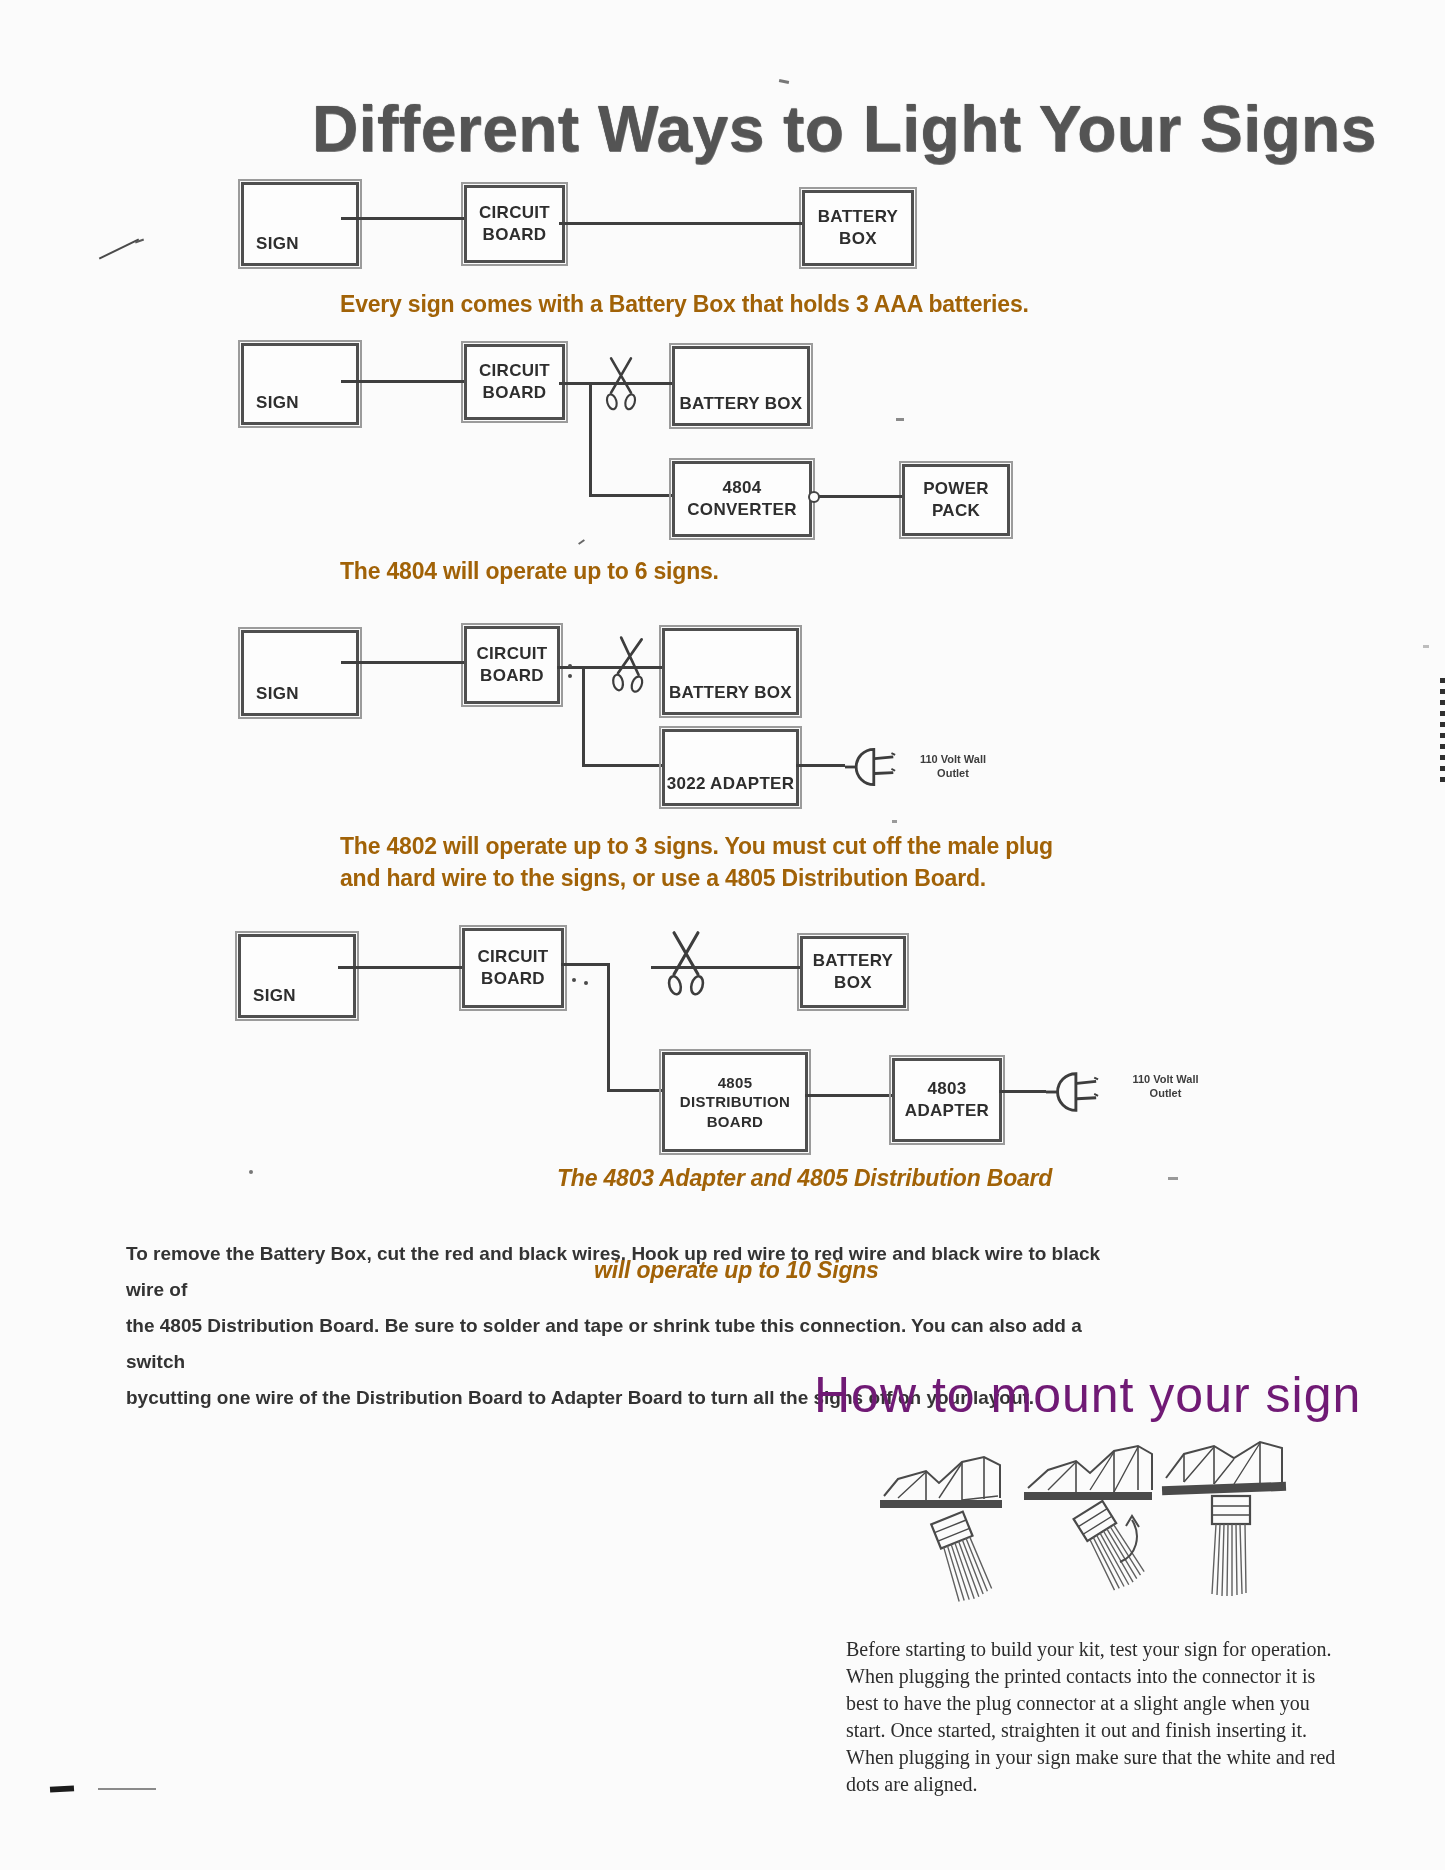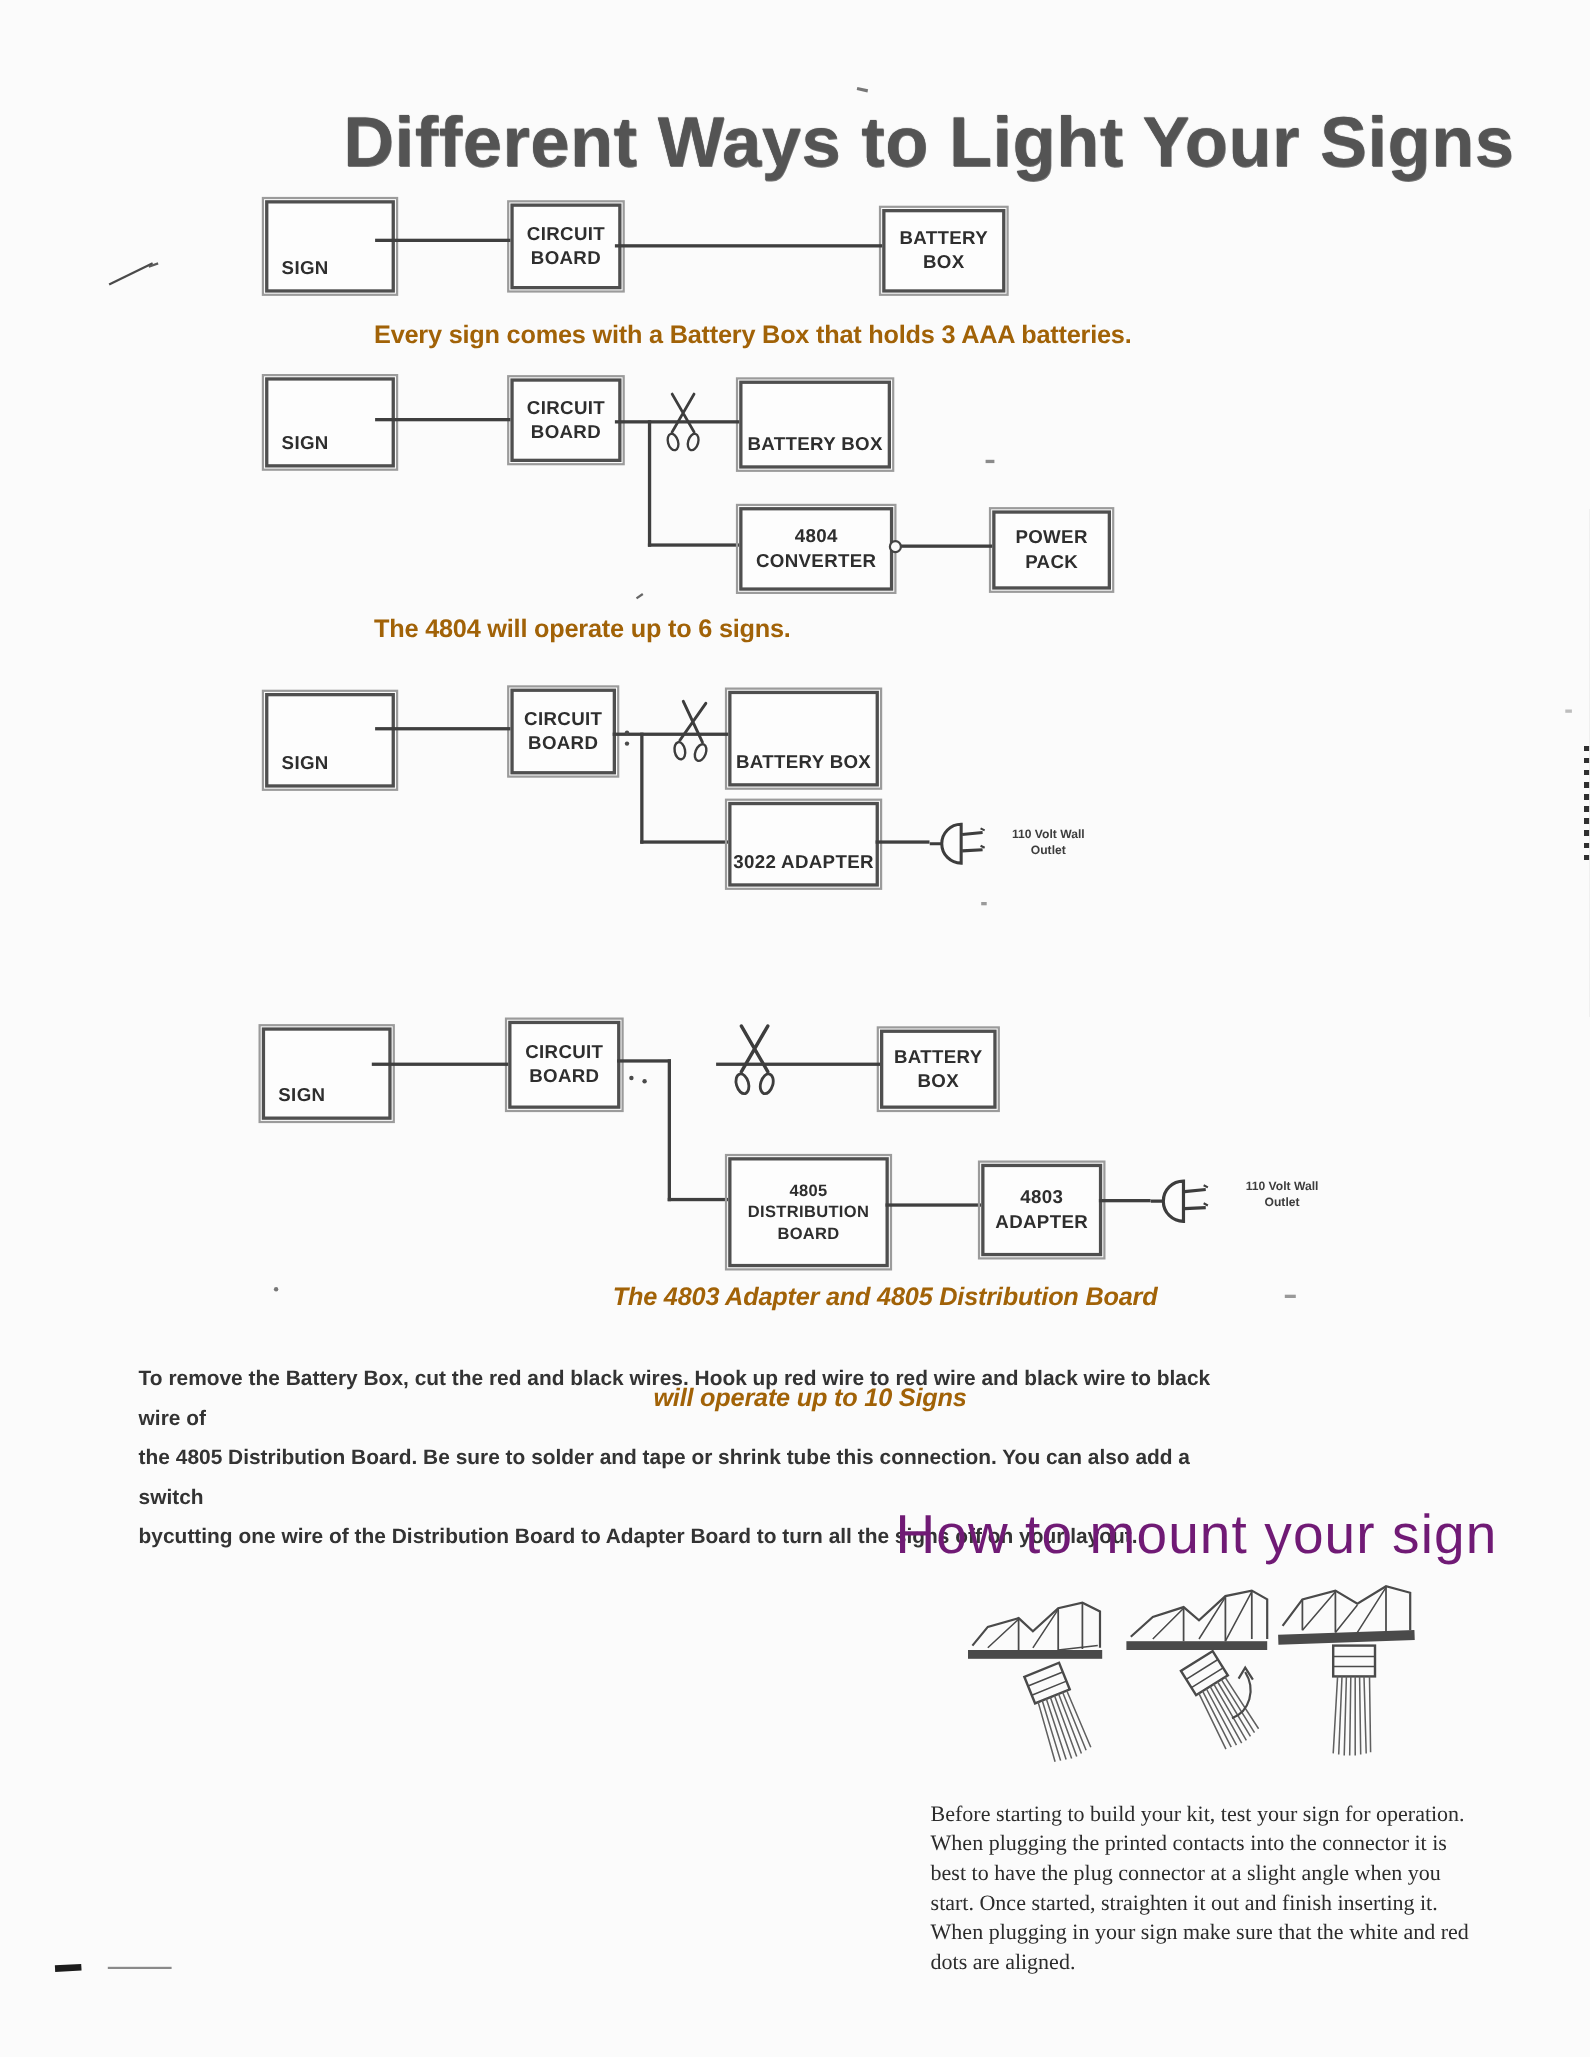--- a/index.html
+++ b/index.html
@@ -93,20 +93,22 @@
     <div class="hline" style="left:796px;top:764px;width:49px;"></div>
     <svg class="abs" style="left:845px;top:744px;" width="52" height="46" viewBox="0 0 56 46">
       <path d="M0,23 L14,23" stroke="#3d3d3d" stroke-width="3" fill="none"></path>
       <path d="M31,4 A19,19 0 0 0 31,42 L31,4 Z" fill="#fcfcfc" stroke="#3d3d3d" stroke-width="3"></path>
       <path d="M32,14 L52,12 M32,30 L52,29" stroke="#3d3d3d" stroke-width="3" fill="none"></path>
       <path d="M50,8 L54,10 M50,25 L54,27" stroke="#3d3d3d" stroke-width="2" fill="none"></path>
     </svg>
     <div class="outlet" style="left:898px;top:752px;width:110px;">110 Volt Wall
 Outlet</div>
   </div>
+  <div class="cap" style="left:340px;top:831px;">The 4802 will operate up to 3 signs.  You must cut off the male plug
+and hard wire to the signs, or use a 4805 Distribution Board.</div>
   <div class="mark" style="left:892px;top:820px;width:5px;height:3px;background:#9a9a9a;"></div>
 
   <div>
     <div class="dbox bl" style="left:238px;top:934px;width:100px;height:70px;">SIGN</div>
     <div class="dbox" style="left:462px;top:928px;width:96px;height:74px;">CIRCUIT
 BOARD</div>
     <div class="dbox" style="left:800px;top:936px;width:100px;height:66px;">BATTERY
 BOX</div>
     <div class="hline" style="left:338px;top:966px;width:124px;"></div>
     <div class="hline" style="left:561px;top:963px;width:49px;"></div>

